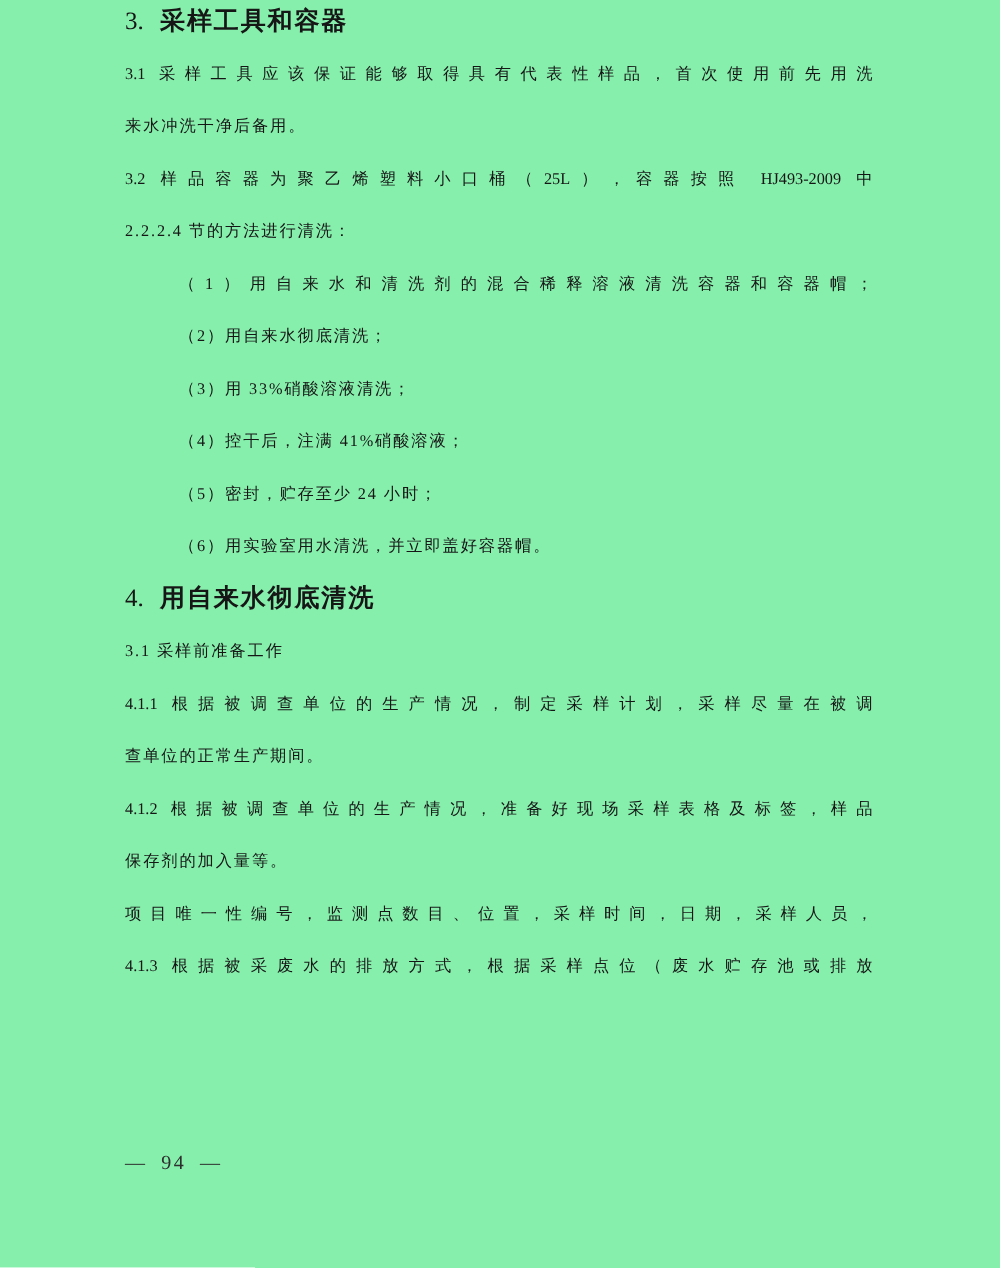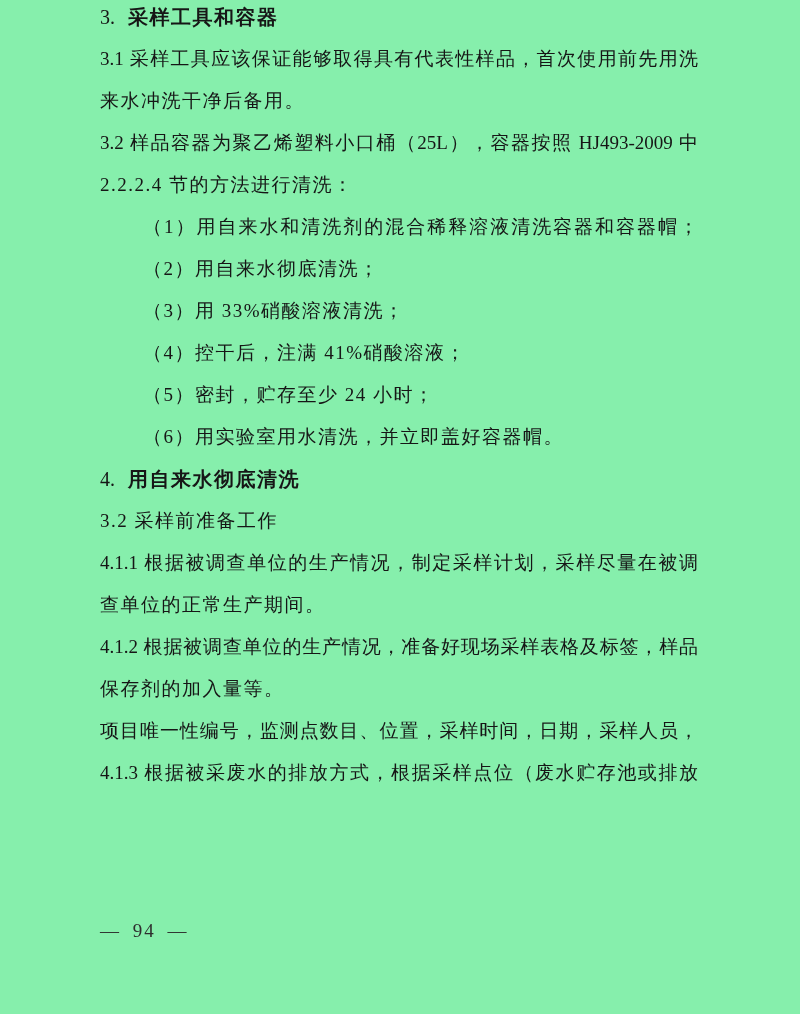--- a/index.html
+++ b/index.html
@@ -16,21 +16,21 @@
     position: absolute;
     left: 100px;
     top: -4px;
     width: 598px;
   }
   .line {
     box-sizing: border-box;
     width: 100%;
     height: 42px;
     line-height: 42px;
-    font-size: 19px;
+    font-size: 13px;
     overflow: hidden;
     text-align: left;
   }
   
   .line.full {
     text-align: justify;
     text-align-last: justify;
     -moz-text-align-last: justify;
   }
   
@@ -48,21 +48,21 @@
     font-weight: 700;
     margin-left: 13px;
     letter-spacing: 1.5px;
   }
   .footer {
     position: absolute;
     left: 100px;
     top: 920px;
     height: 22px;
     line-height: 22px;
-    font-size: 19px;
+    font-size: 16px;
     color: #2e2e2e;
     letter-spacing: 2px;
     word-spacing: 5px;
   }
 </style>
 </head>
 <body>
 
 <div class="page">
   <div class="content">
@@ -81,21 +81,21 @@
     <div class="line indent end">（2）用自来水彻底清洗；</div>
     <div class="line indent end">（3）用 33%硝酸溶液清洗；</div>
     <div class="line indent end">（4）控干后，注满 41%硝酸溶液；</div>
     <div class="line indent end">（5）密封，贮存至少 24 小时；</div>
     <div class="line indent end">（6）用实验室用水清洗，并立即盖好容器帽。</div>
 
     <div class="line heading">
       <span class="heading-num">4.</span><span class="heading-title">用自来水彻底清洗</span>
     </div>
 
-    <div class="line end">3.2 采样前准备工作</div>
+    <div class="line end">3.1 采样前准备工作</div>
 
     <div class="line full">4.1.1 根据被调查单位的生产情况，制定采样计划，采样尽量在被调</div>
     <div class="line end">查单位的正常生产期间。</div>
 
     <div class="line full">4.1.2 根据被调查单位的生产情况，准备好现场采样表格及标签，样品</div>
     <div class="line end">保存剂的加入量等。</div>
     <div class="line full">项目唯一性编号，监测点数目、位置，采样时间，日期，采样人员，</div>
 
     <div class="line full">4.1.3 根据被采废水的排放方式，根据采样点位（废水贮存池或排放</div>
 

